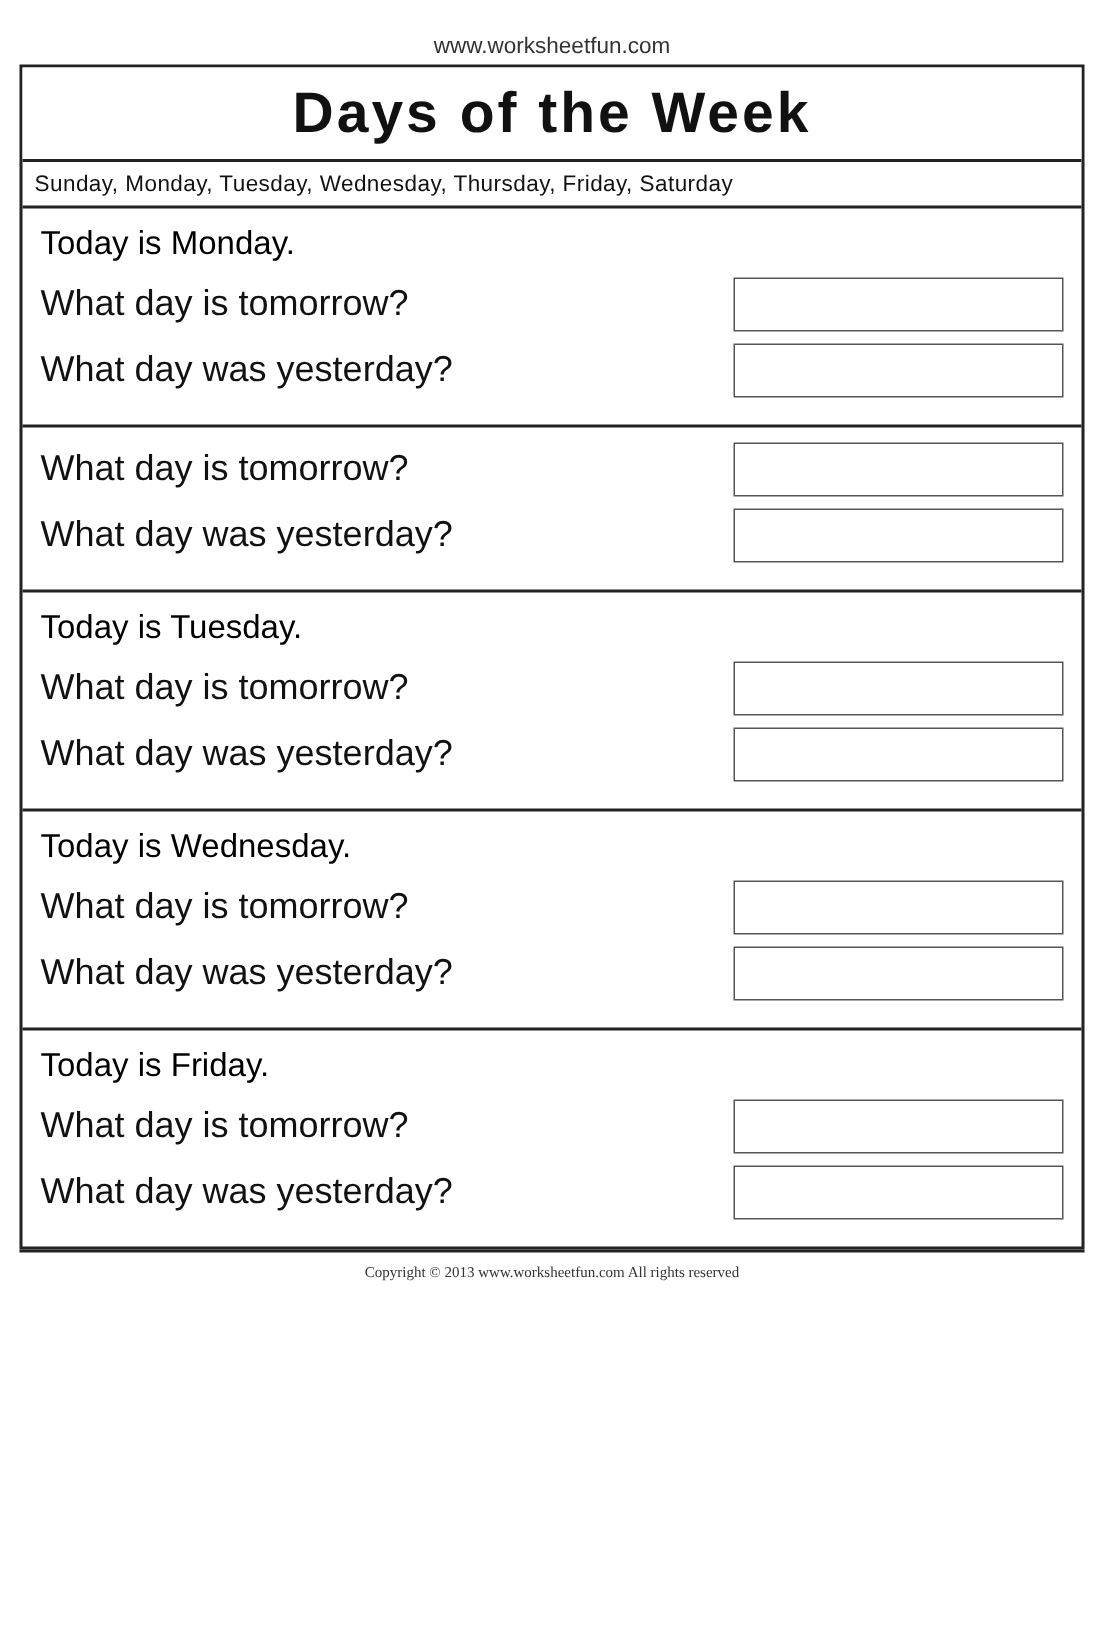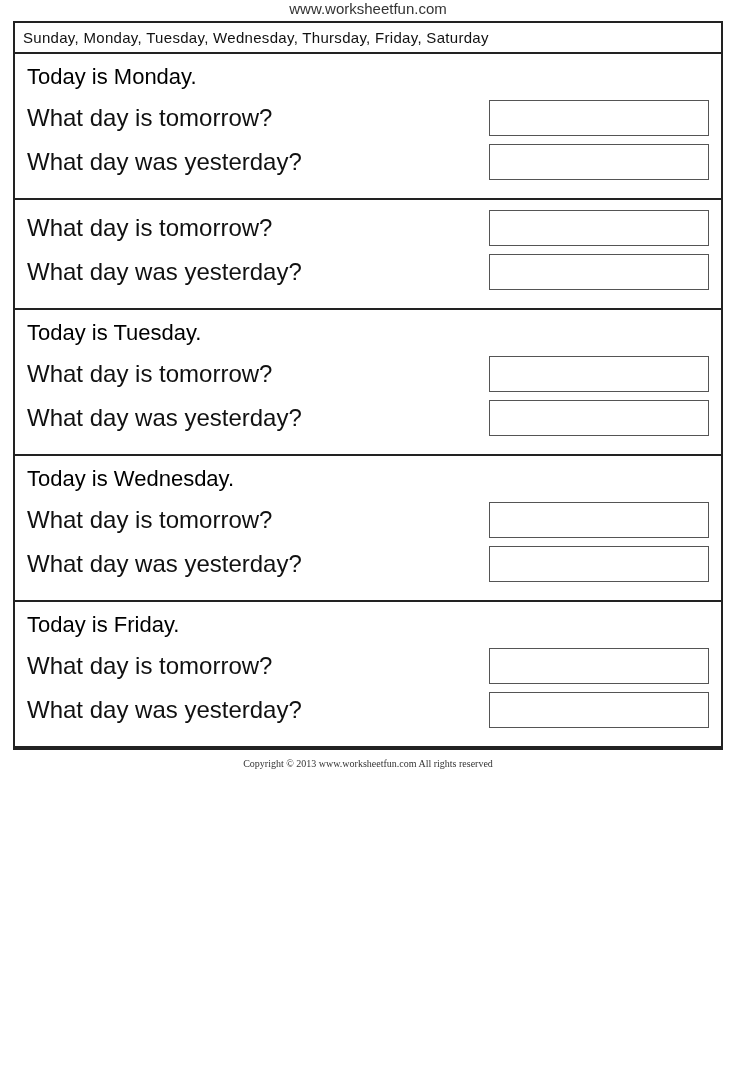--- a/index.html
+++ b/index.html
@@ -15,21 +15,21 @@
       min-height: 1086px;
       display: flex;
       flex-direction: column;
       align-items: center;
     }
 
     .website-url {
       font-size: 15px;
       color: #333;
       text-align: center;
-      padding: 0 0 4px 0;
+      padding: 22px 0 4px 0;
       font-family: Arial, sans-serif;
     }
 
     .worksheet-container {
       border: 2.5px solid #222;
       width: 710px;
       margin: 0 auto;
     }
 
     .title-box {
@@ -107,20 +107,23 @@
       width: 710px;
     }
   </style>
 </head>
 <body>
 
 <div class="website-url">www.worksheetfun.com</div>
 
 <div class="worksheet-container">
 
+  <div class="title-box">
+    <span class="title-text">Days of the Week</span>
+  </div>
 
   <div class="days-row">Sunday, Monday, Tuesday, Wednesday, Thursday, Friday, Saturday</div>
 
   <div id="sections-container">
       <div class="section">
       <div class="today-label">Today is Monday.</div>
       <div class="question-row">
         <span class="question-text">What day is tomorrow?</span>
         <div class="answer-box"></div>
       </div>

